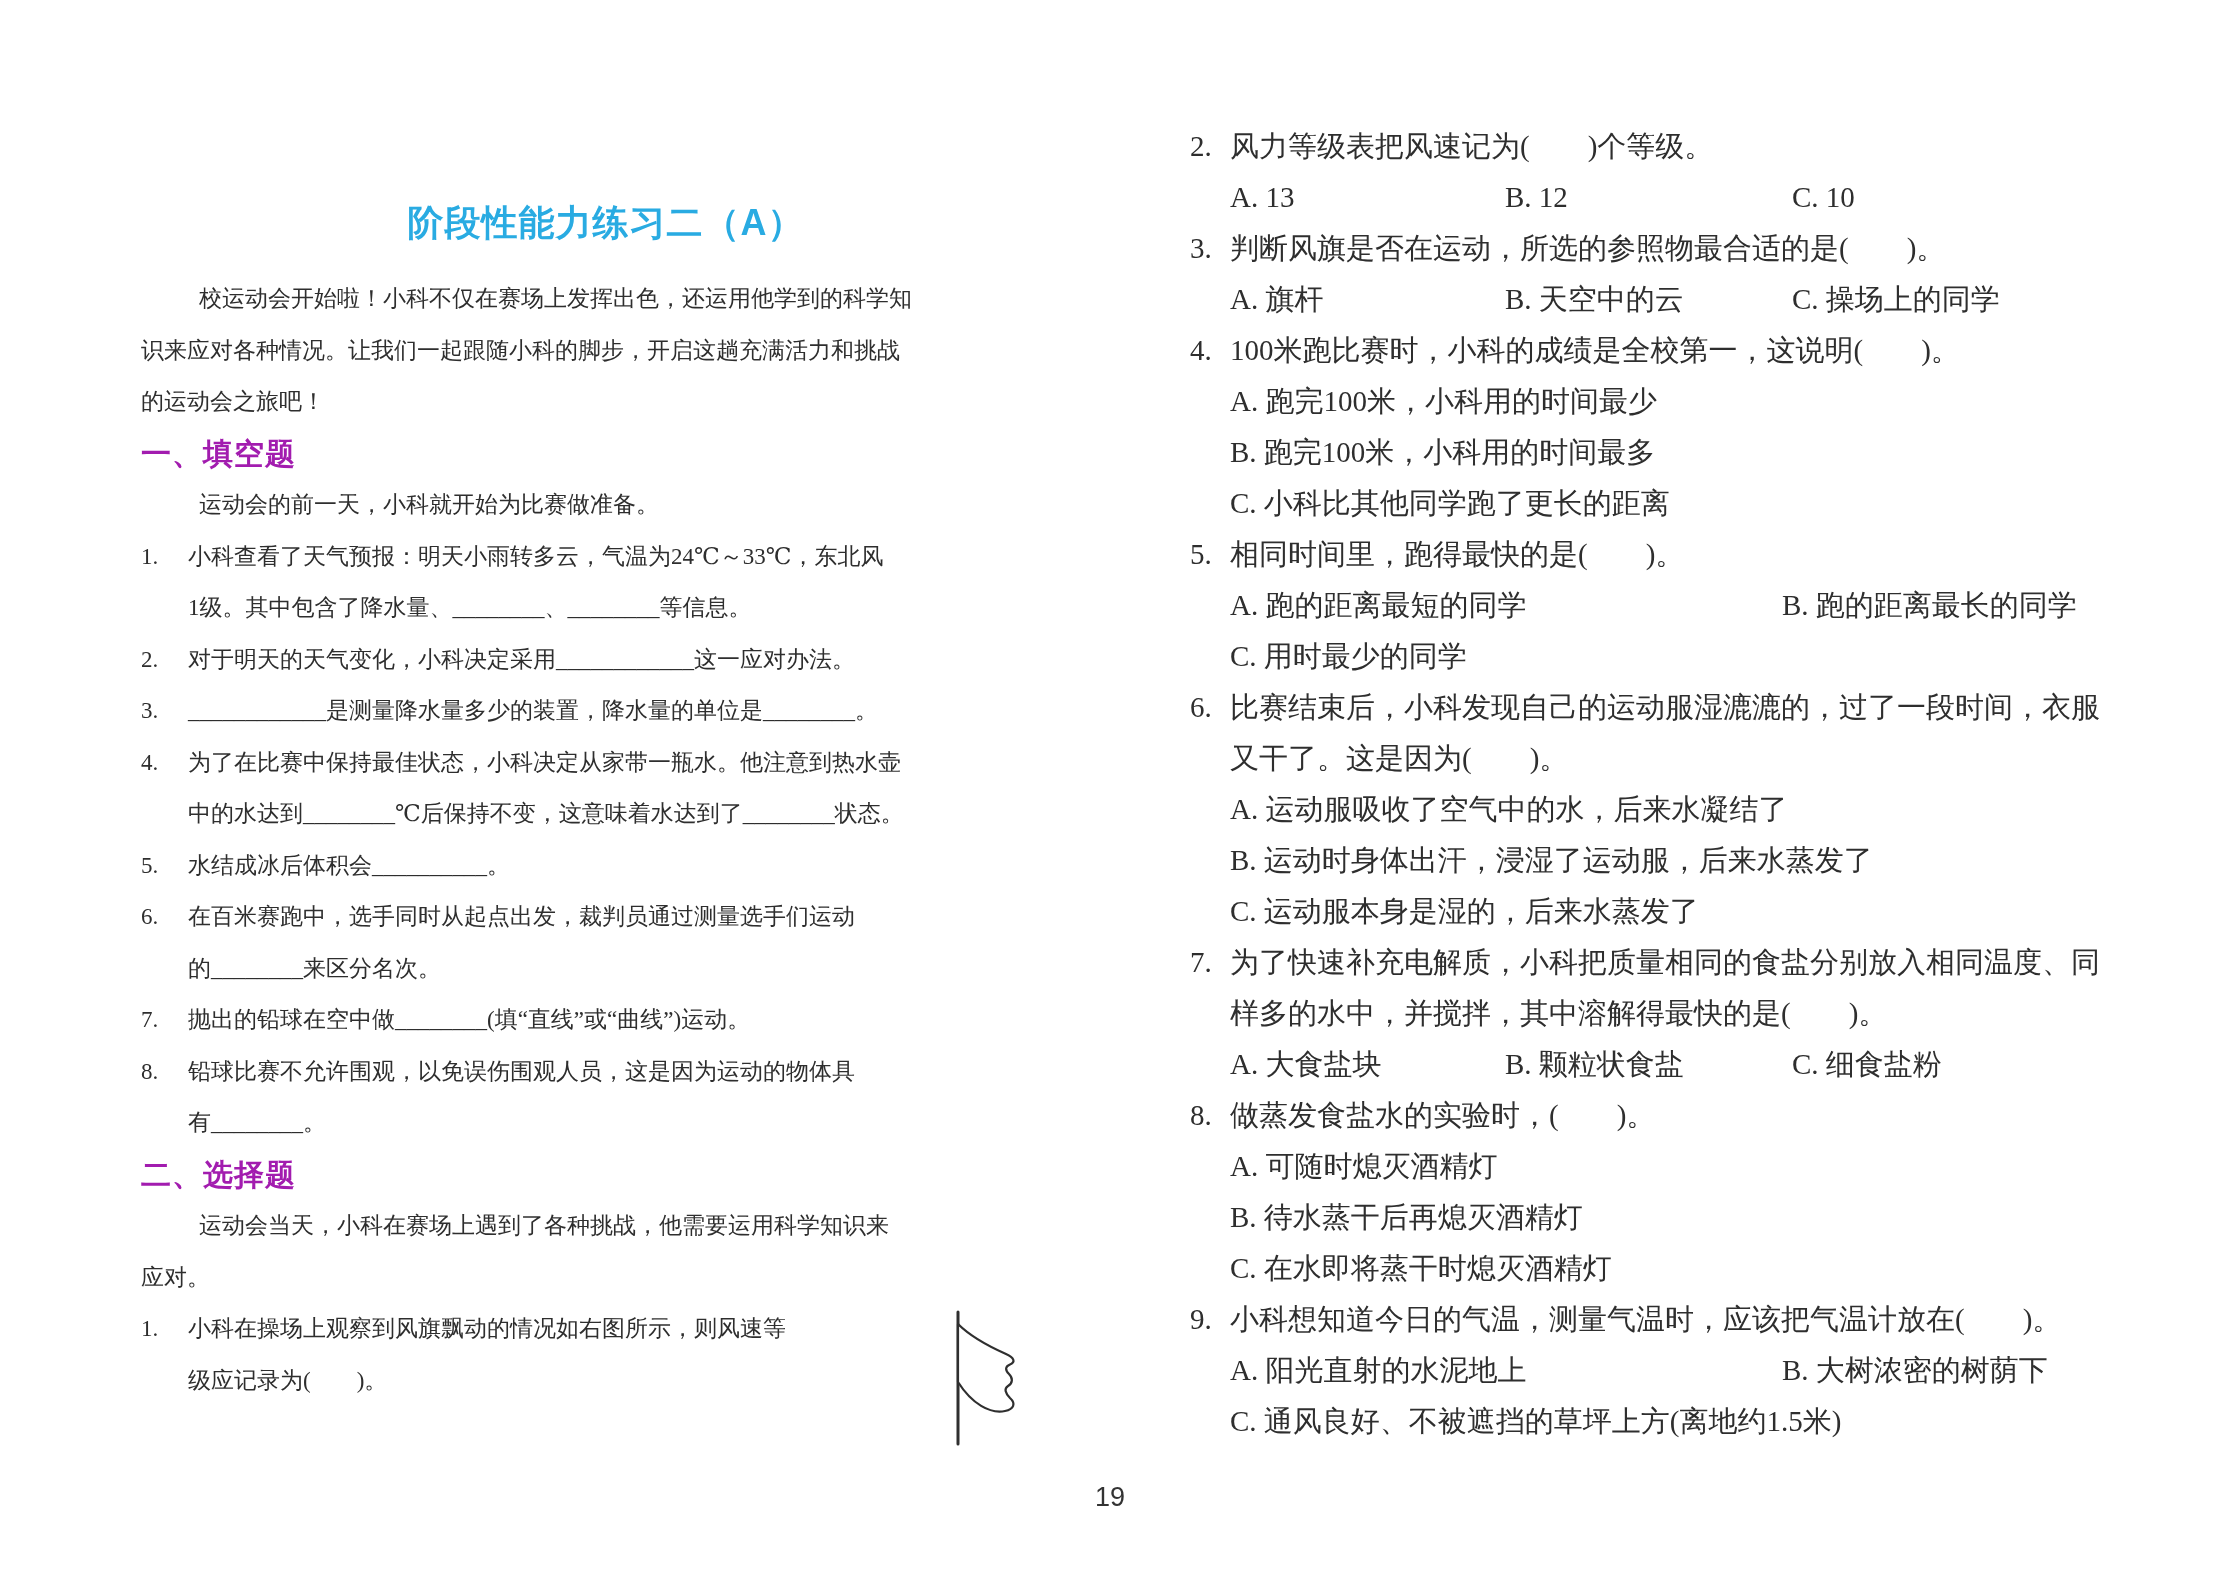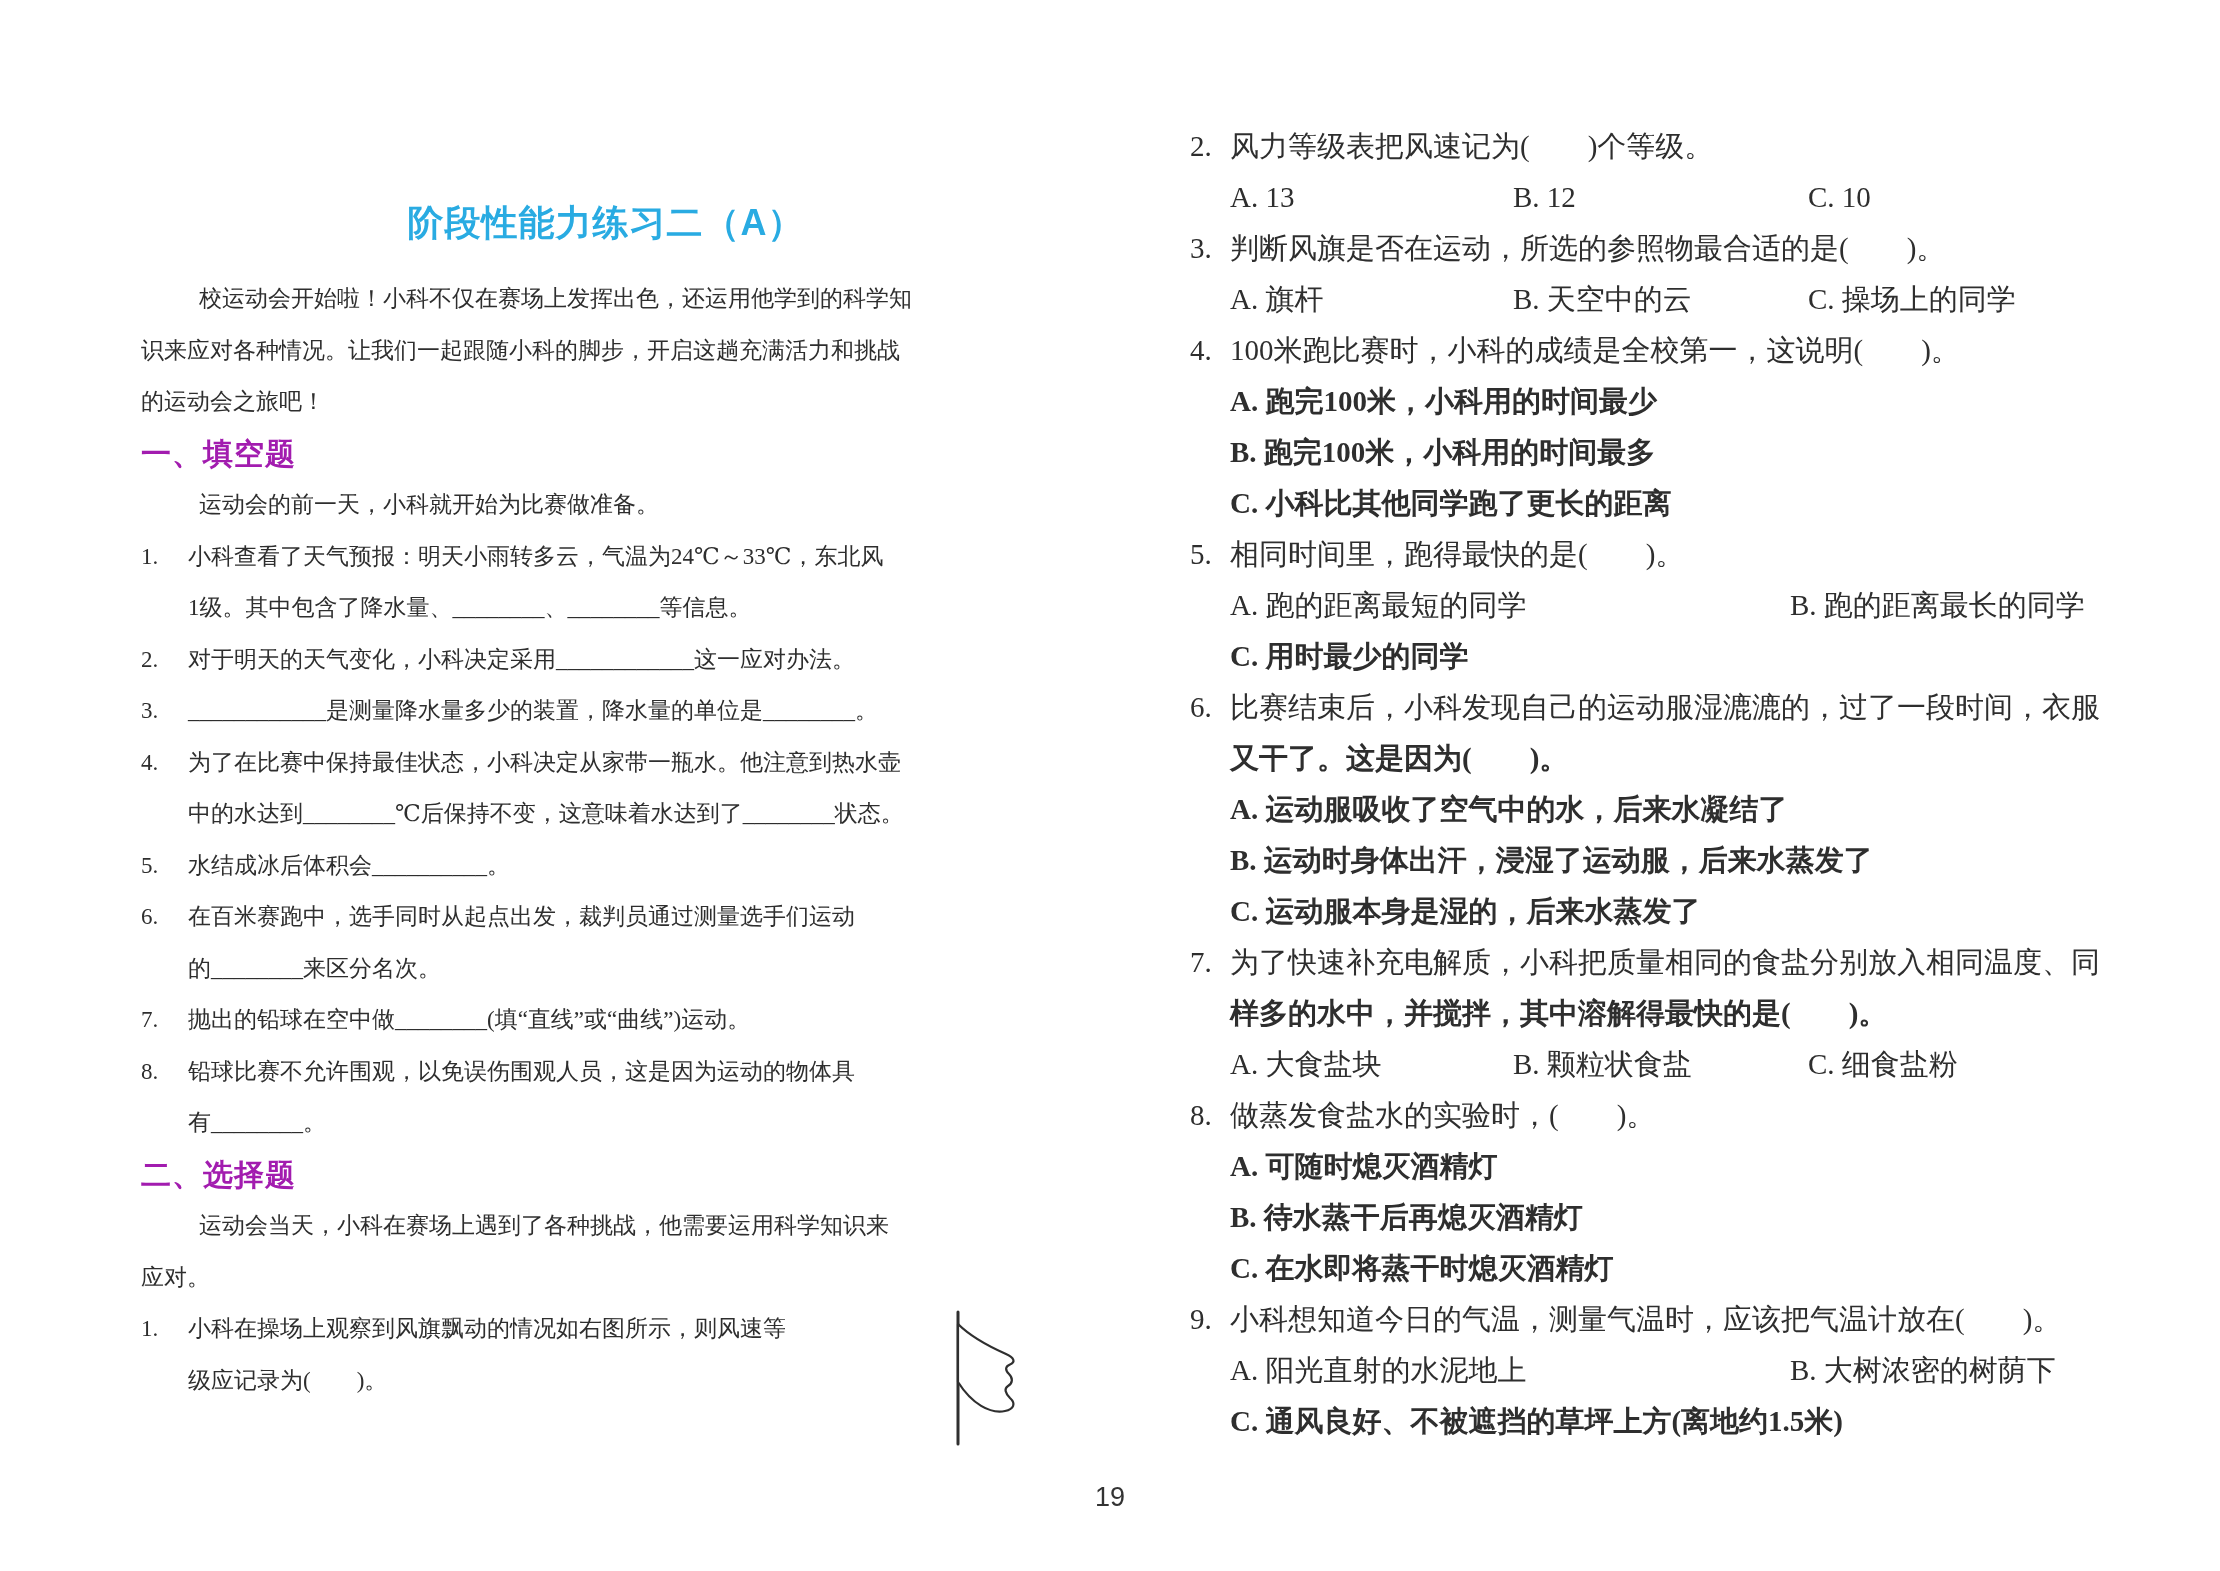--- a/index.html
+++ b/index.html
@@ -35,24 +35,24 @@
     font-weight:700;
     font-size:30px;
     color:#a21caf;
     letter-spacing:1px;
   }
   .ind2{padding-left:58px;}          
   .q{display:flex;}
   .q .qnum{flex:0 0 47px;}
   .col-right .q .qnum{flex:0 0 40px;}
   .cont{padding-left:47px;}          
-  .col-right .cont{padding-left:40px;font-weight:bold;}
+  .col-right .cont{padding-left:40px;}
 
   .opts{display:flex;padding-left:47px;}
-  .col-right .opts{padding-left:40px;gap:8px;}
+  .col-right .opts{padding-left:40px;}
   .opts-l3 .optcell:nth-child(1){width:288px;}
   .opts-l3 .optcell:nth-child(2){width:286px;}
   .opts-r3 .optcell:nth-child(1){width:275px;}
   .opts-r3 .optcell:nth-child(2){width:287px;}
   .opts-r2 .optcell:nth-child(1){width:552px;}
 
   .flag{position:absolute;left:950px;top:1310px;width:85px;height:136px;}
 
   .pagenum{
     position:absolute;left:0;right:0;top:1482px;

